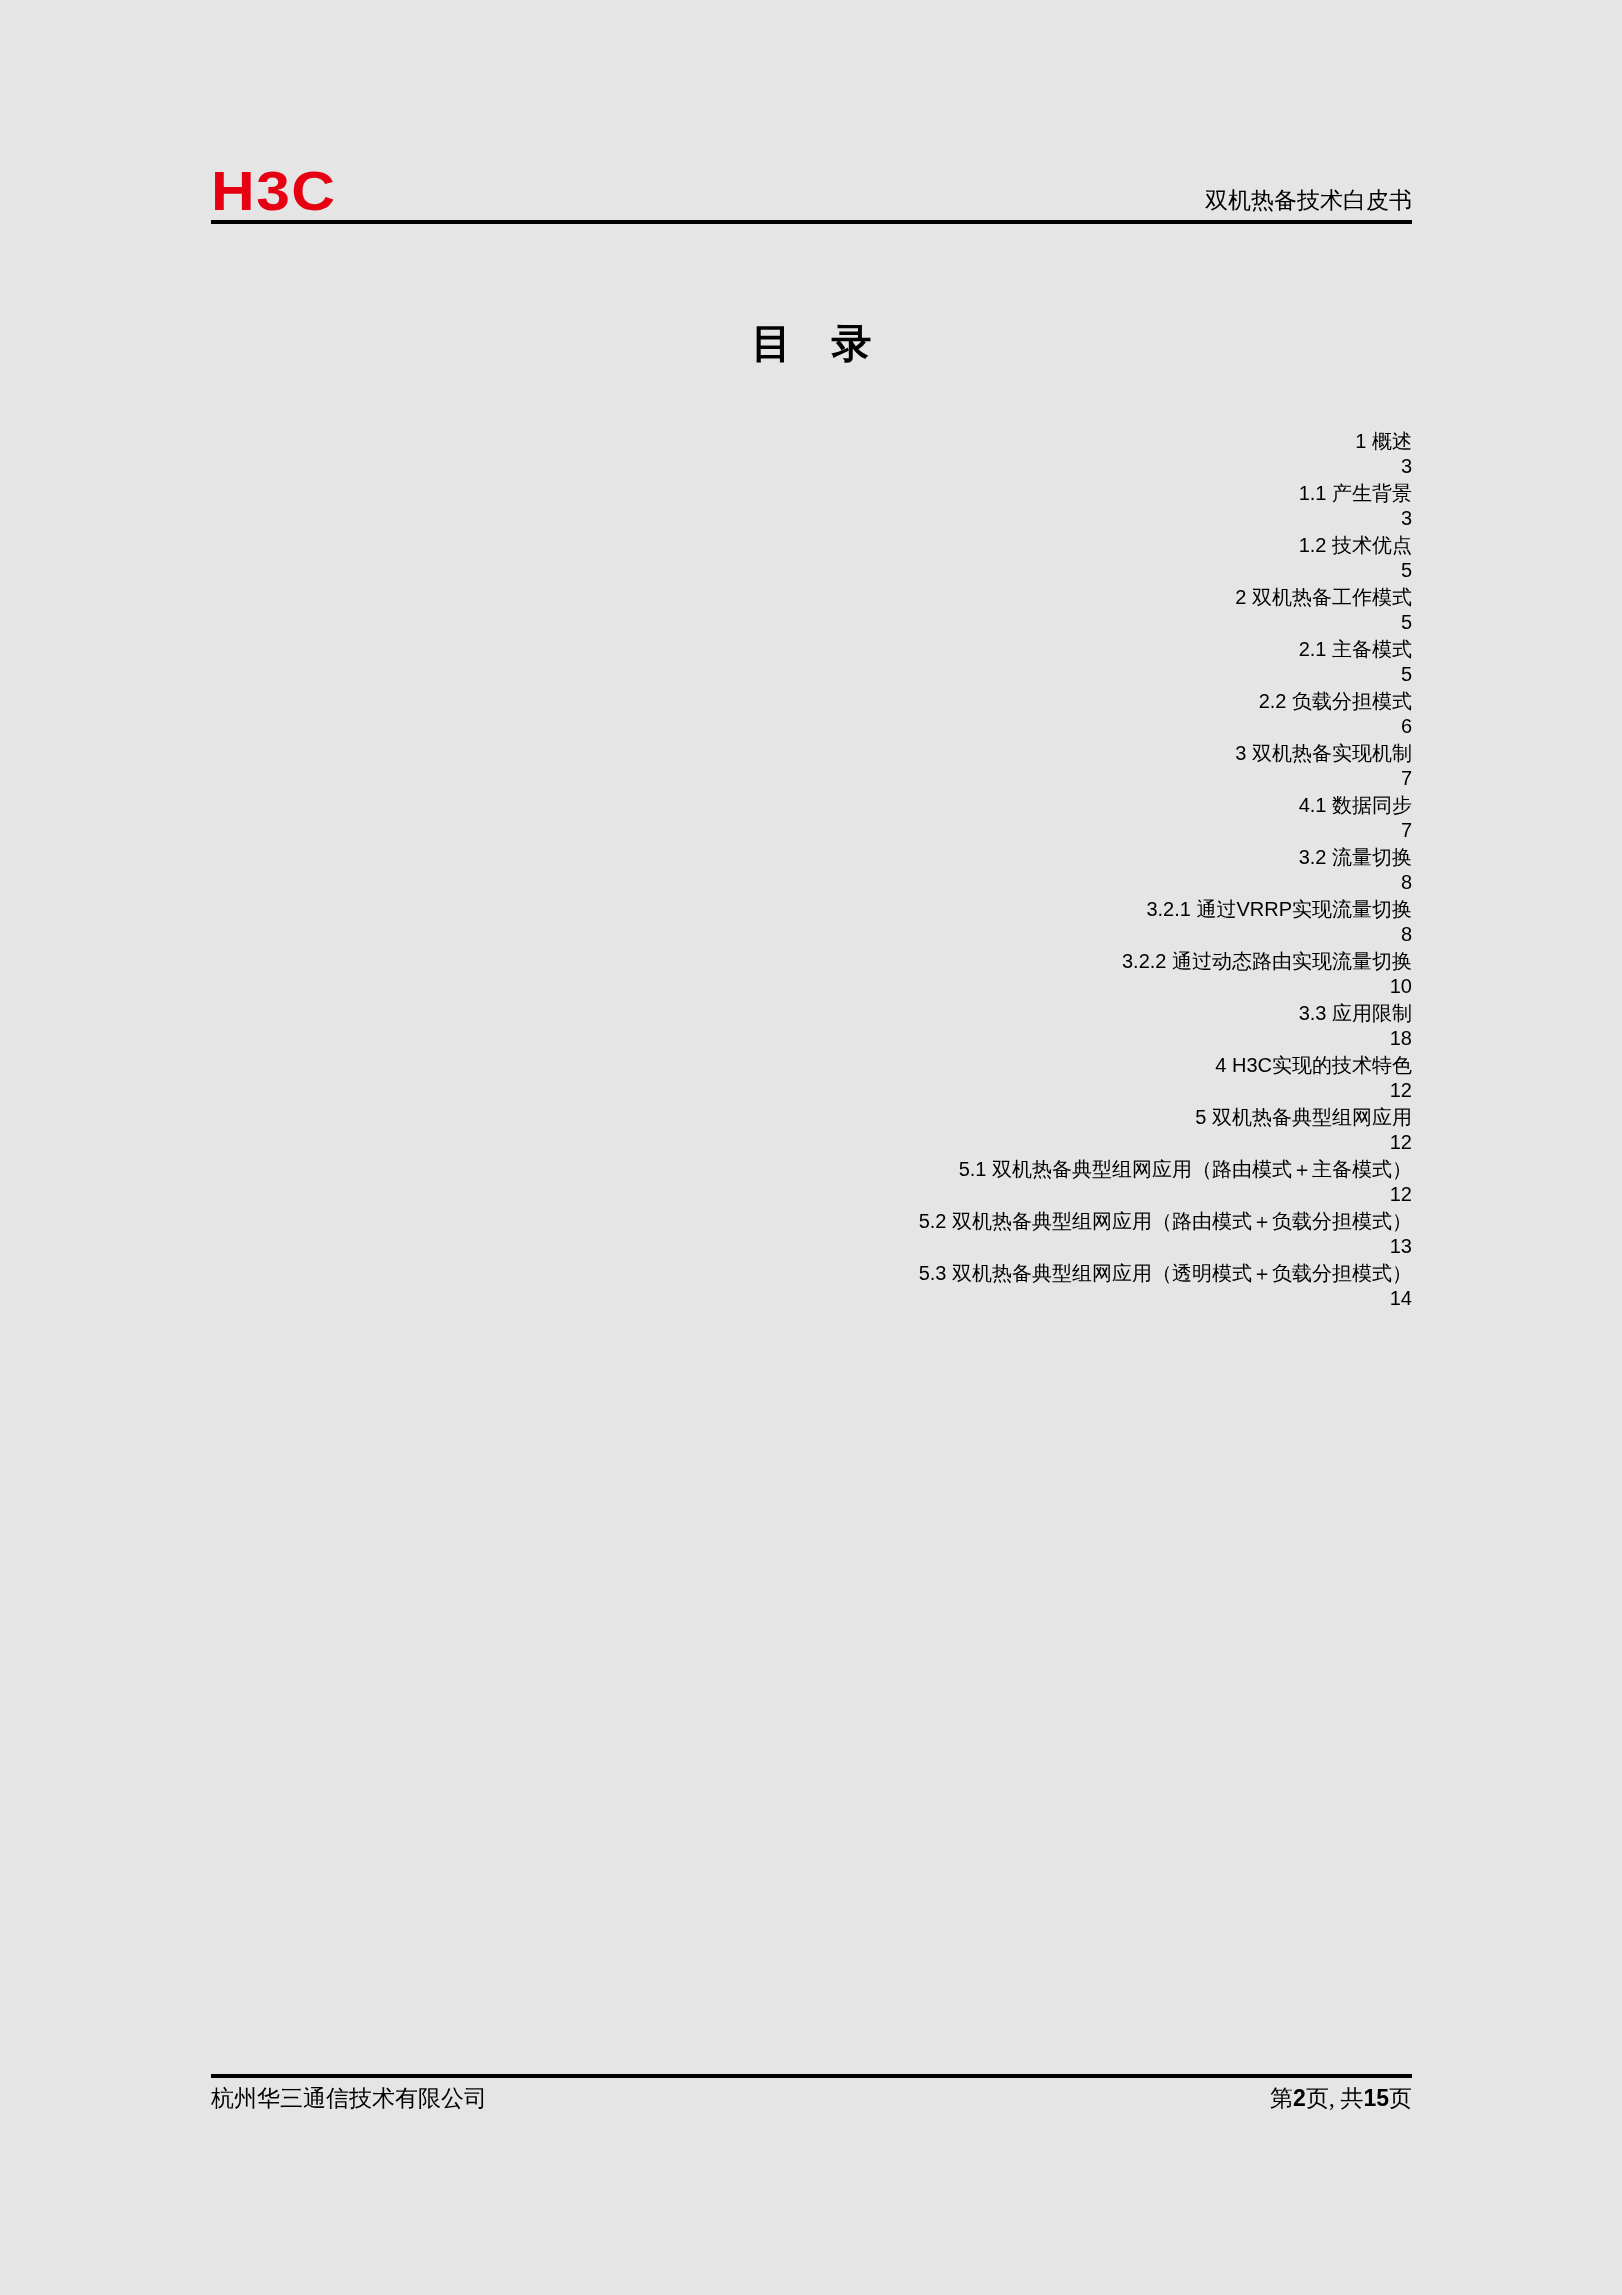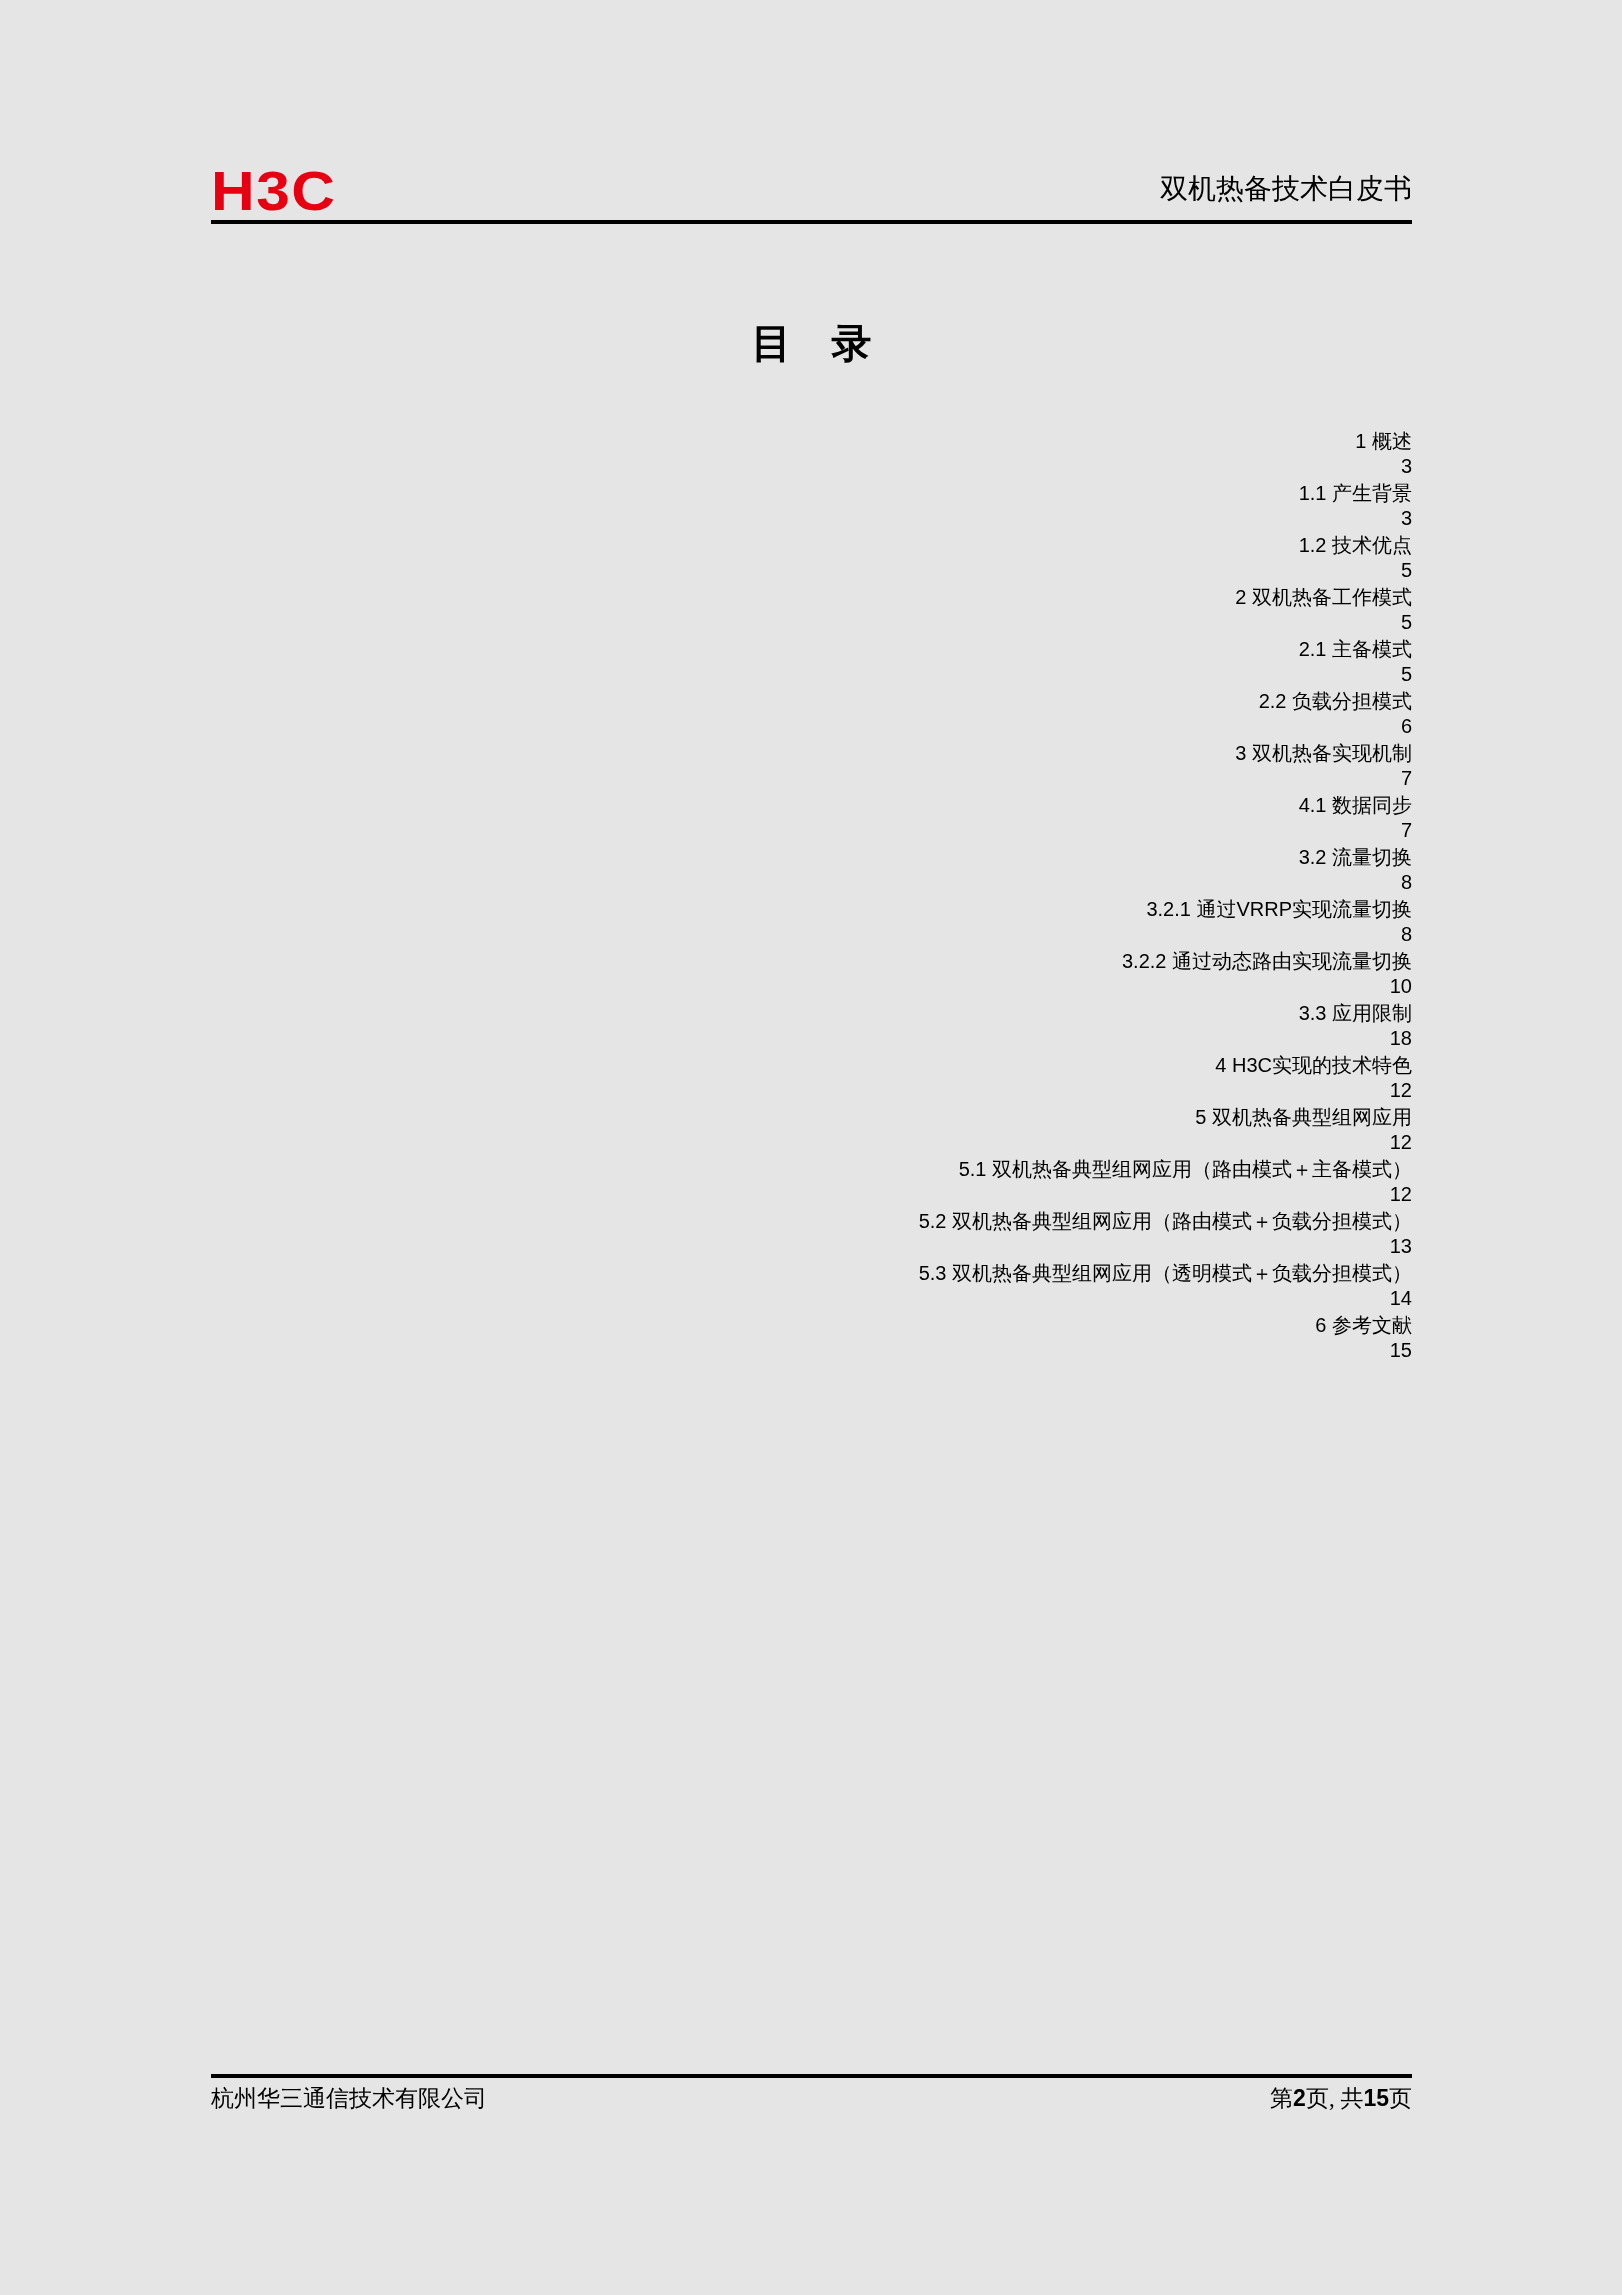--- a/index.html
+++ b/index.html
@@ -20,22 +20,22 @@
     border-bottom:4.8px solid #000;
   }
   .logo{
     position:absolute;left:0;bottom:1.4px;
     font-size:56px;line-height:1;
     font-weight:800;letter-spacing:1.4px;
     transform:scaleX(1.08);transform-origin:left bottom;
     font-family:"Liberation Sans","DejaVu Sans",sans-serif;
   }
   .doc-title{
-    position:absolute;right:0;bottom:17px;
-    font-size:28px;line-height:1;
+    position:absolute;right:0;bottom:8px;
+    font-size:23px;line-height:1;
     font-family:"Liberation Serif","DejaVu Serif",serif;
   }
 
   
   .main-title{
     margin-top:100px;
     text-align:center;
     font-size:40px;line-height:1;
     font-weight:bold;
     font-family:"Liberation Serif","DejaVu Serif",serif;
@@ -182,25 +182,20 @@
     <span class="leader"></span>
     <span class="page-num">13</span>
   </div>
 
   <div class="toc-row level-2">
     <span class="label">5.3 双机热备典型组网应用（透明模式＋负载分担模式）</span>
     <span class="leader"></span>
     <span class="page-num">14</span>
   </div>
 
-  <div class="toc-row level-1">
-    <span class="label">6 参考文献</span>
-    <span class="leader"></span>
-    <span class="page-num">15</span>
-  </div>
 </div>
 
   </div>
 
   <div class="footer">
     <div class="company">杭州华三通信技术有限公司</div>
     <div class="page-info"><span>第</span><span class="num">2</span><span>页, 共</span><span class="num">15</span><span>页</span></div>
   </div>
 </div>
 

